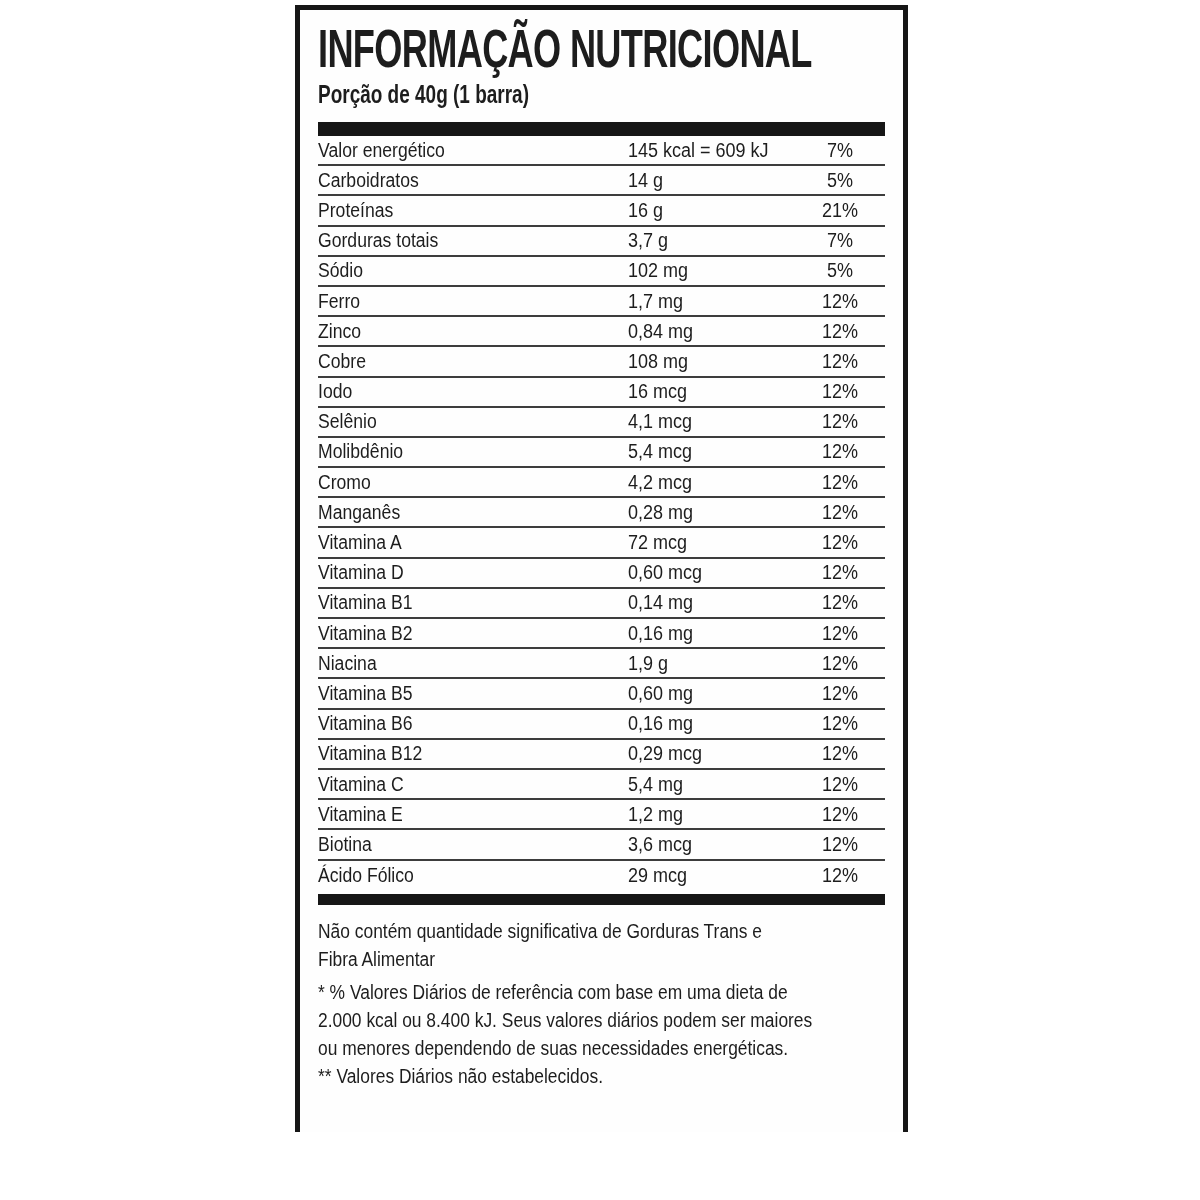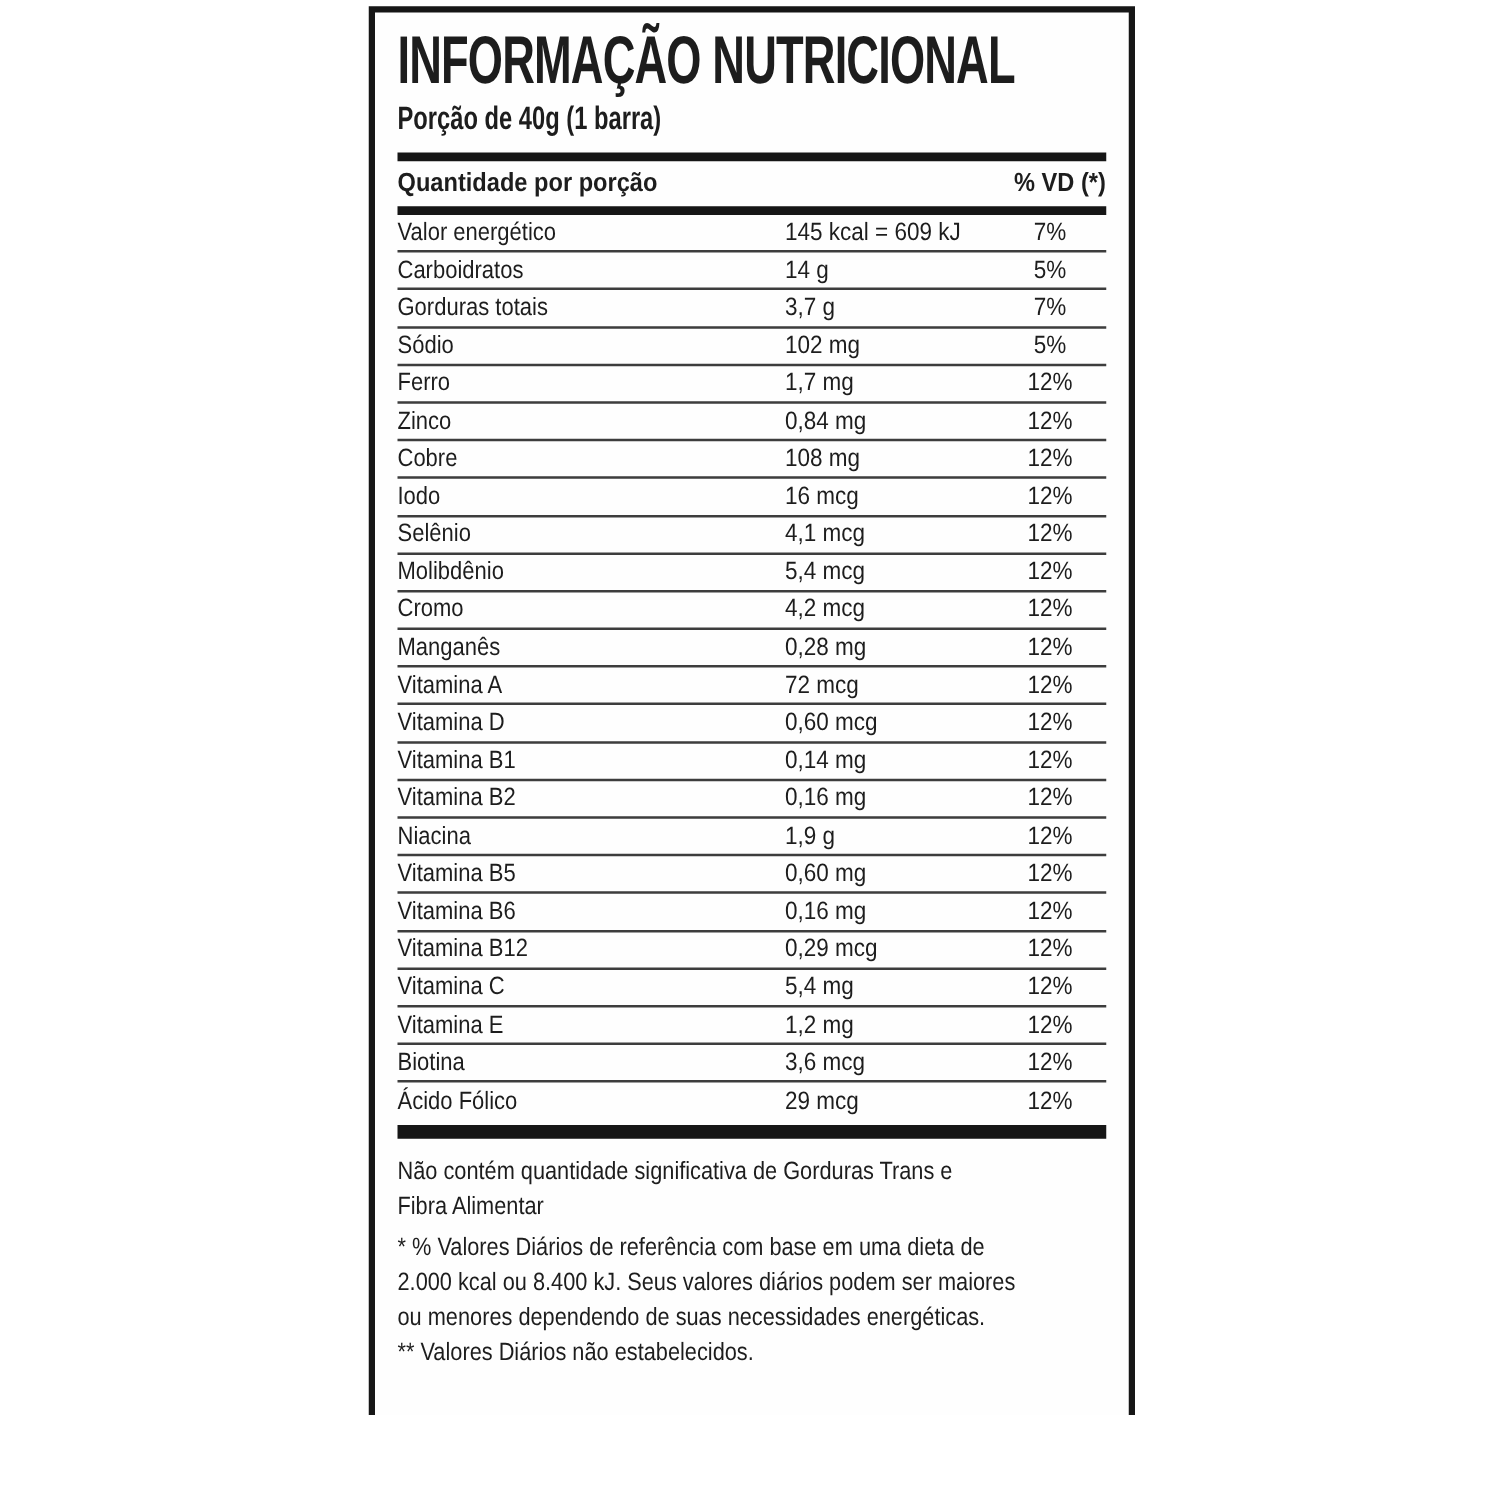--- a/index.html
+++ b/index.html
@@ -120,41 +120,42 @@
 
 <div class="page">
   <div class="panel">
 
     <div class="title">INFORMAÇÃO NUTRICIONAL</div>
 
     <div class="serving">Porção de 40g (1 barra)</div>
 
     <div class="bar top"></div>
 
-    <div class="thead">
-      <span class="left">Quantidade por porção</span>
-      <span class="right">% VD (*)</span>
-    </div>
 
     <div class="bar mid"></div>
 
     <div class="rows" id="rows">
   <div class="row">
     <span class="c-name">Valor energético</span>
     <span class="c-amt">145 kcal = 609 kJ</span>
     <span class="c-dv">7%</span>
   </div>
 
   <div class="row">
     <span class="c-name">Carboidratos</span>
     <span class="c-amt">14 g</span>
     <span class="c-dv">5%</span>
   </div>
 
 
+  <div class="row">
+    <span class="c-name">Proteínas</span>
+    <span class="c-amt">16 g</span>
+    <span class="c-dv">21%</span>
+  </div>
 
   <div class="row">
     <span class="c-name">Gorduras totais</span>
     <span class="c-amt">3,7 g</span>
     <span class="c-dv">7%</span>
   </div>
 
 
   <div class="row">
     <span class="c-name">Sódio</span>

